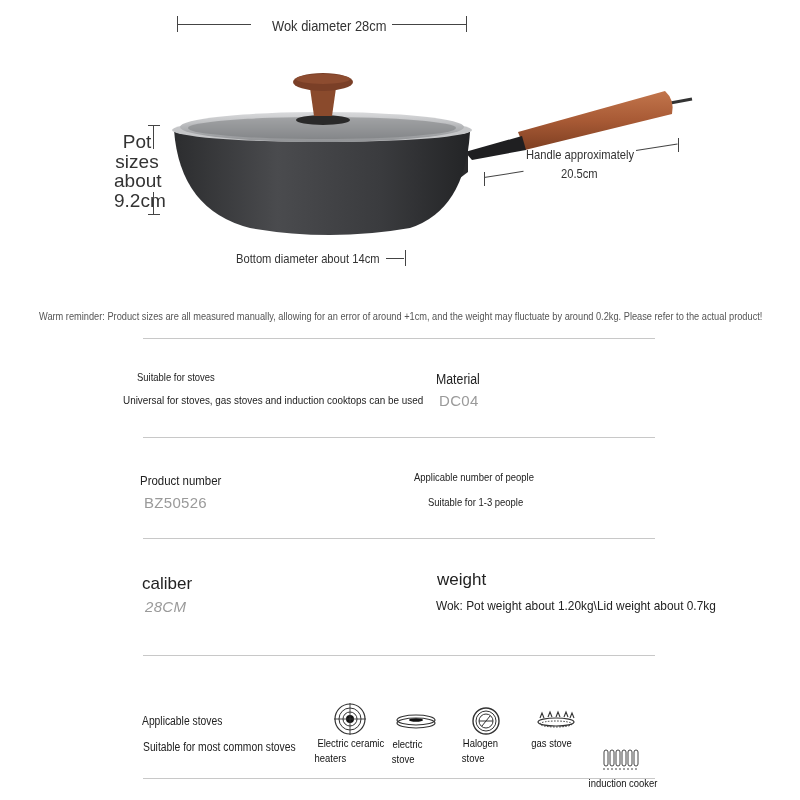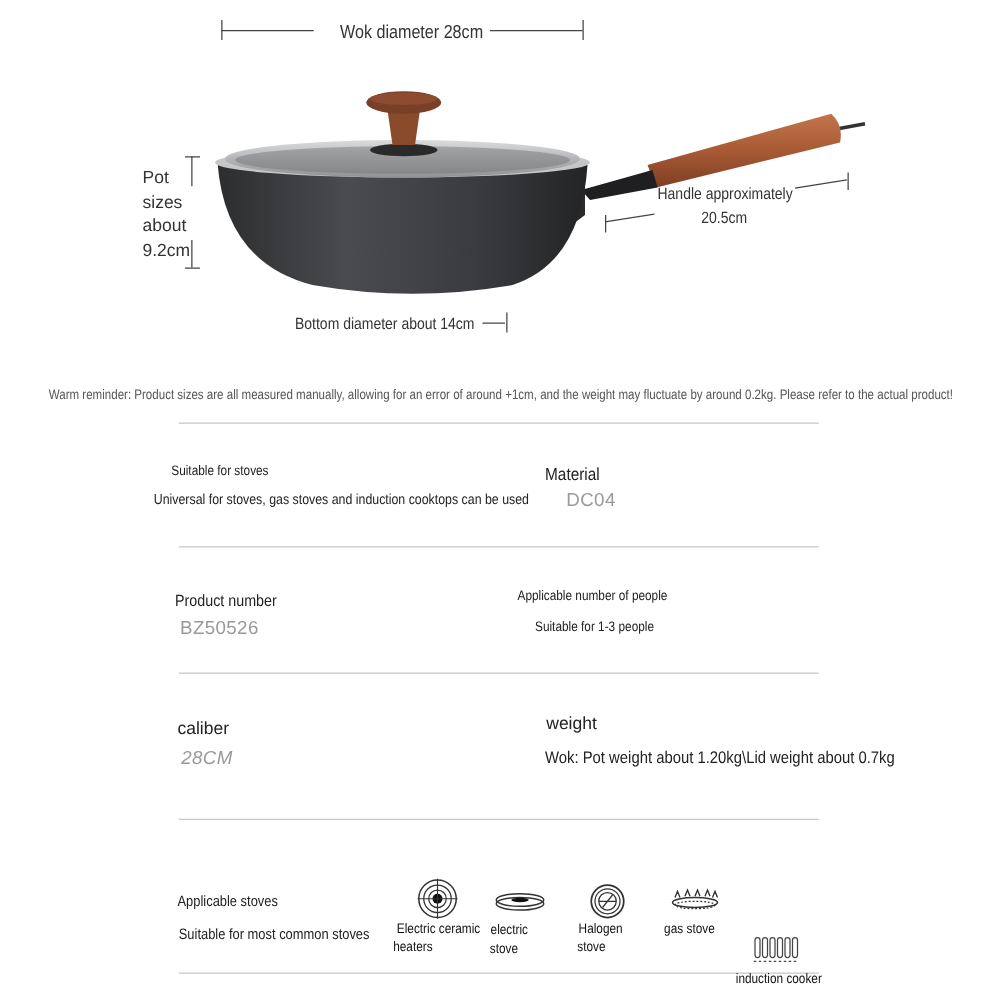--- a/index.html
+++ b/index.html
@@ -3,39 +3,39 @@
 <meta charset="utf-8">
 <style>
   html, body { margin: 0; padding: 0; background: #ffffff; }
   body { width: 800px; height: 800px; position: relative; overflow: hidden;
          font-family: "Liberation Sans", "DejaVu Sans", sans-serif; color: #1a1a1a; }
   .abs { position: absolute; }
   .dim-text { font-size: 13px; color: #333; transform: scaleX(0.86); transform-origin: left center; white-space: nowrap; }
   .divider { position: absolute; left: 143px; width: 512px; height: 1px; background: #c8c8c8; }
   .label-sm { font-size: 11px; color: #222; white-space: nowrap; transform: scaleX(0.86); transform-origin: left center; }
   .label-md { font-size: 13px; color: #222; white-space: nowrap; transform: scaleX(0.88); transform-origin: left center; }
-  .label-lg { font-size: 14px; color: #222; white-space: nowrap; }
+  .label-lg { font-size: 17px; color: #222; white-space: nowrap; }
   .value-grey { font-size: 15px; color: #9a9a9a; white-space: nowrap; letter-spacing: 0.3px; }
   .stove { position: absolute; text-align: left; font-size: 11px; color: #111; line-height: 15px; }
   .stove .cap { display: inline-block; transform: scaleX(0.86); white-space: nowrap; }
   .hline { position: absolute; height: 1px; background: #444; }
   .vline { position: absolute; width: 1px; background: #444; }
 </style>
 </head>
 <body>
 
 <div class="abs" style="left:0;top:0;width:800px;height:290px;">
 
   <div class="vline" style="left:177px;top:16px;height:16px;"></div>
   <div class="hline" style="left:177px;top:24px;width:74px;"></div>
   <div class="abs dim-text" style="left:272px;top:17px;font-size:15px;">Wok diameter 28cm</div>
   <div class="hline" style="left:392px;top:24px;width:74px;"></div>
   <div class="vline" style="left:466px;top:16px;height:16px;"></div>
 
-  <div class="abs" style="left:114px;top:132px;width:46px;text-align:left;font-size:14px;line-height:19.5px;color:#333;">
+  <div class="abs" style="left:114px;top:132px;width:46px;text-align:center;font-size:19px;line-height:19.5px;color:#333;">
     <div>Pot</div>
     <div>sizes</div>
     <div>about</div>
     <div>9.2cm</div>
   </div>
   <div class="vline" style="left:153px;top:125px;height:24px;"></div>
   <div class="vline" style="left:153px;top:192px;height:22px;"></div>
   <div class="hline" style="left:148px;top:125px;width:12px;"></div>
   <div class="hline" style="left:148px;top:214px;width:12px;"></div>
 
@@ -96,21 +96,21 @@
 
 <div class="divider" style="top:338px;"></div>
 <div class="divider" style="top:437px;"></div>
 <div class="divider" style="top:538px;"></div>
 <div class="divider" style="top:655px;"></div>
 <div class="divider" style="top:778px;"></div>
 
 <div class="abs label-sm" style="left:137px;top:371px;">Suitable for stoves</div>
 <div class="abs label-sm" style="left:123px;top:394px;font-size:11.5px;">Universal for stoves, gas stoves and induction cooktops can be used</div>
 <div class="abs label-md" style="left:436px;top:371px;font-size:14px;">Material</div>
-<div class="abs value-grey" style="left:439px;top:392px;margin-left:14px;">DC04</div>
+<div class="abs value-grey" style="left:439px;top:392px;">DC04</div>
 
 <div class="abs label-md" style="left:140px;top:473px;">Product number</div>
 <div class="abs value-grey" style="left:144px;top:494px;">BZ50526</div>
 <div class="abs label-sm" style="left:414px;top:471px;">Applicable number of people</div>
 <div class="abs label-sm" style="left:428px;top:496px;">Suitable for 1-3 people</div>
 
 <div class="abs label-lg" style="left:142px;top:574px;">caliber</div>
 <div class="abs value-grey" style="left:145px;top:598px;font-style:italic;">28CM</div>
 <div class="abs label-lg" style="left:437px;top:570px;">weight</div>
 <div class="abs label-md" style="left:436px;top:598px;font-size:13.5px;">Wok: Pot weight about 1.20kg\Lid weight about 0.7kg</div>

